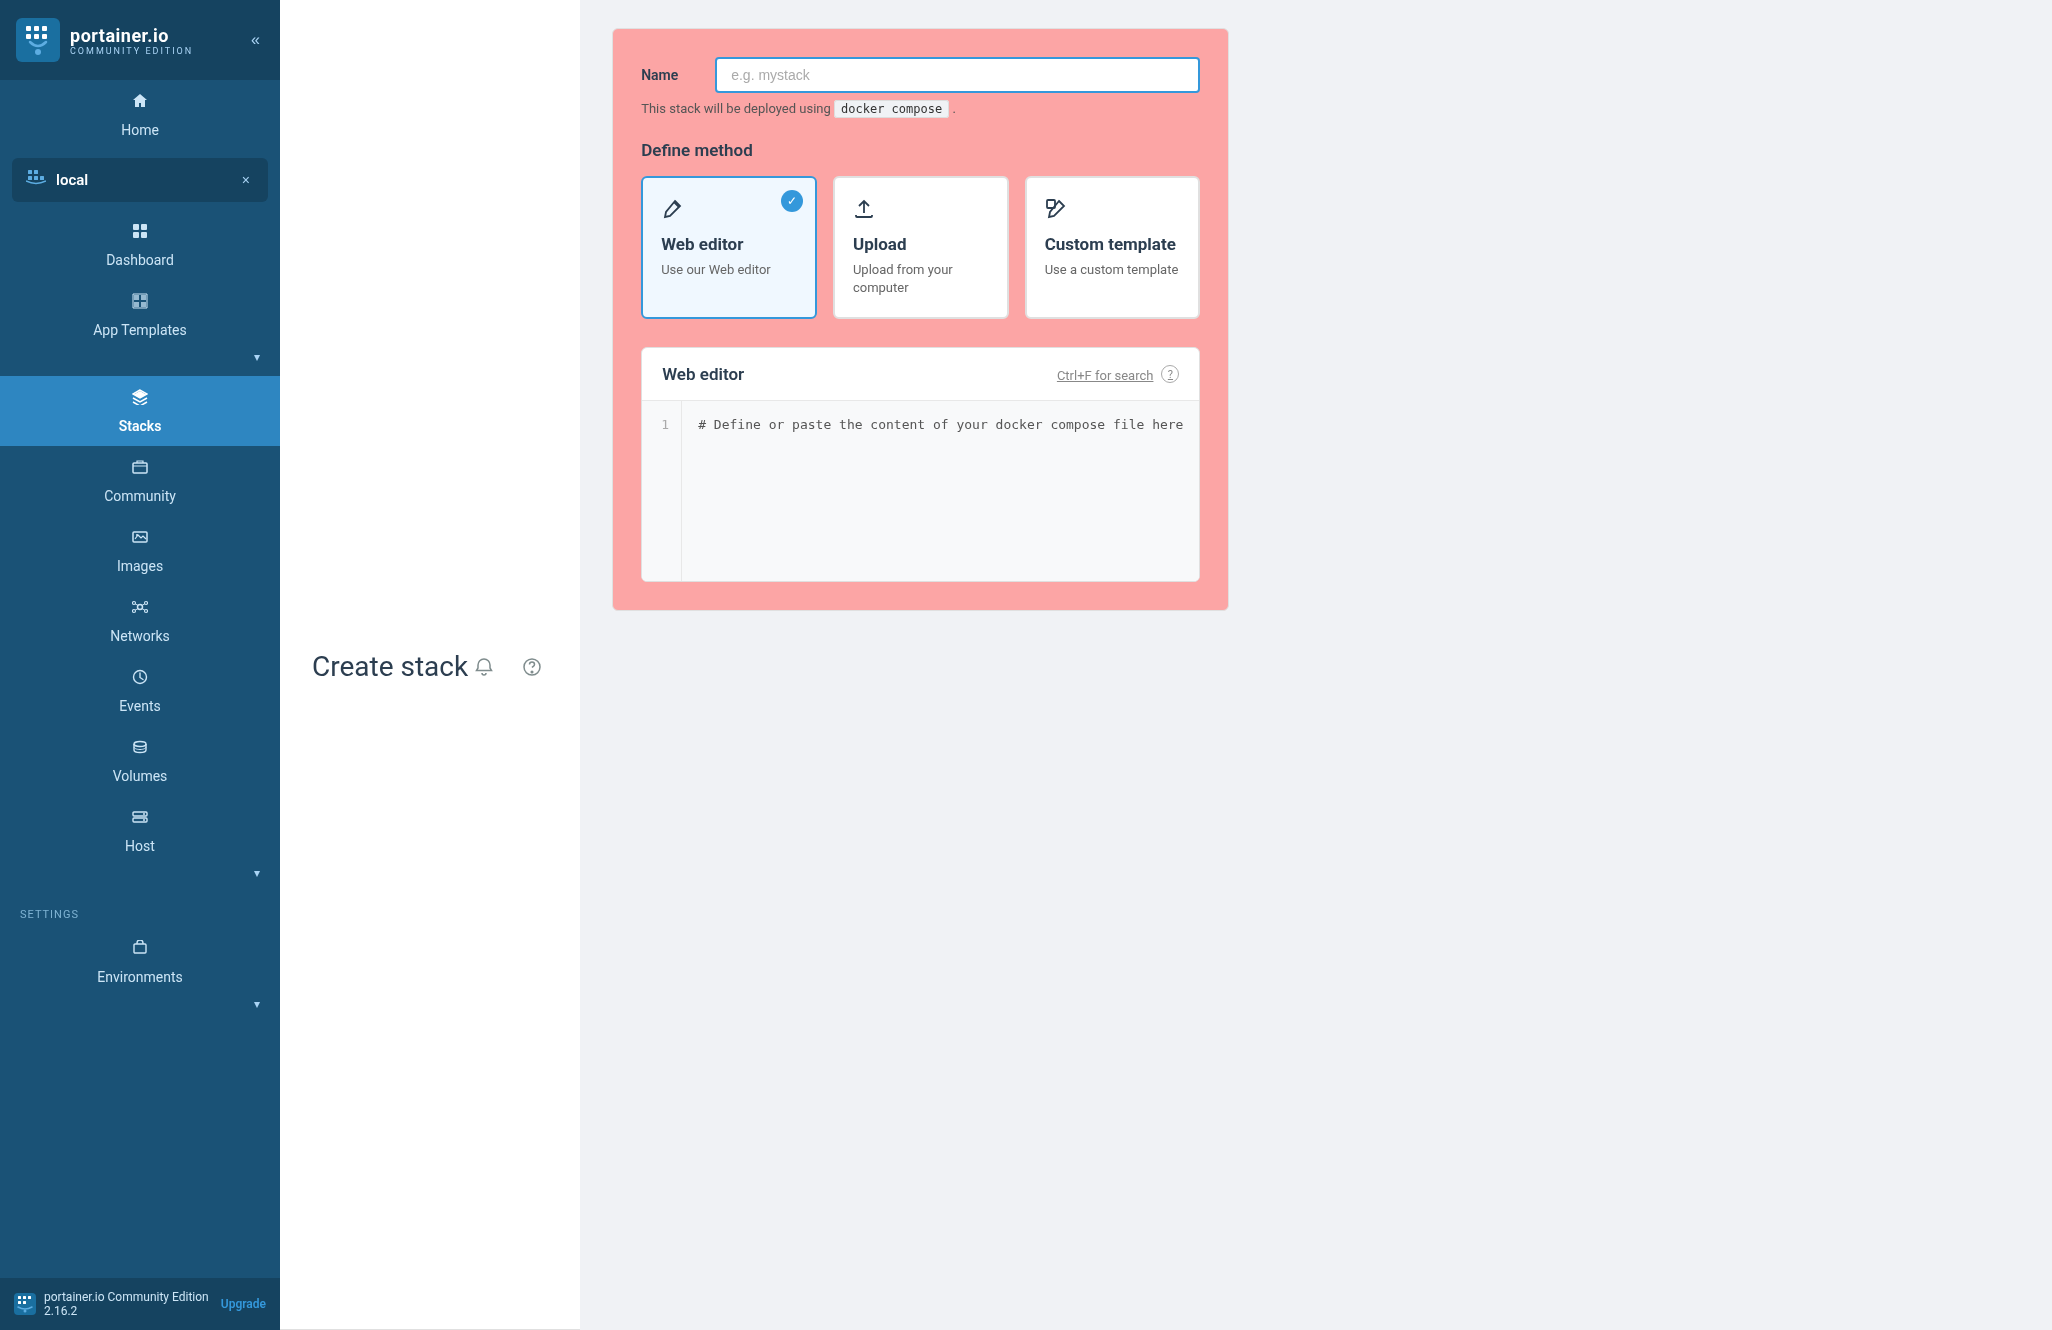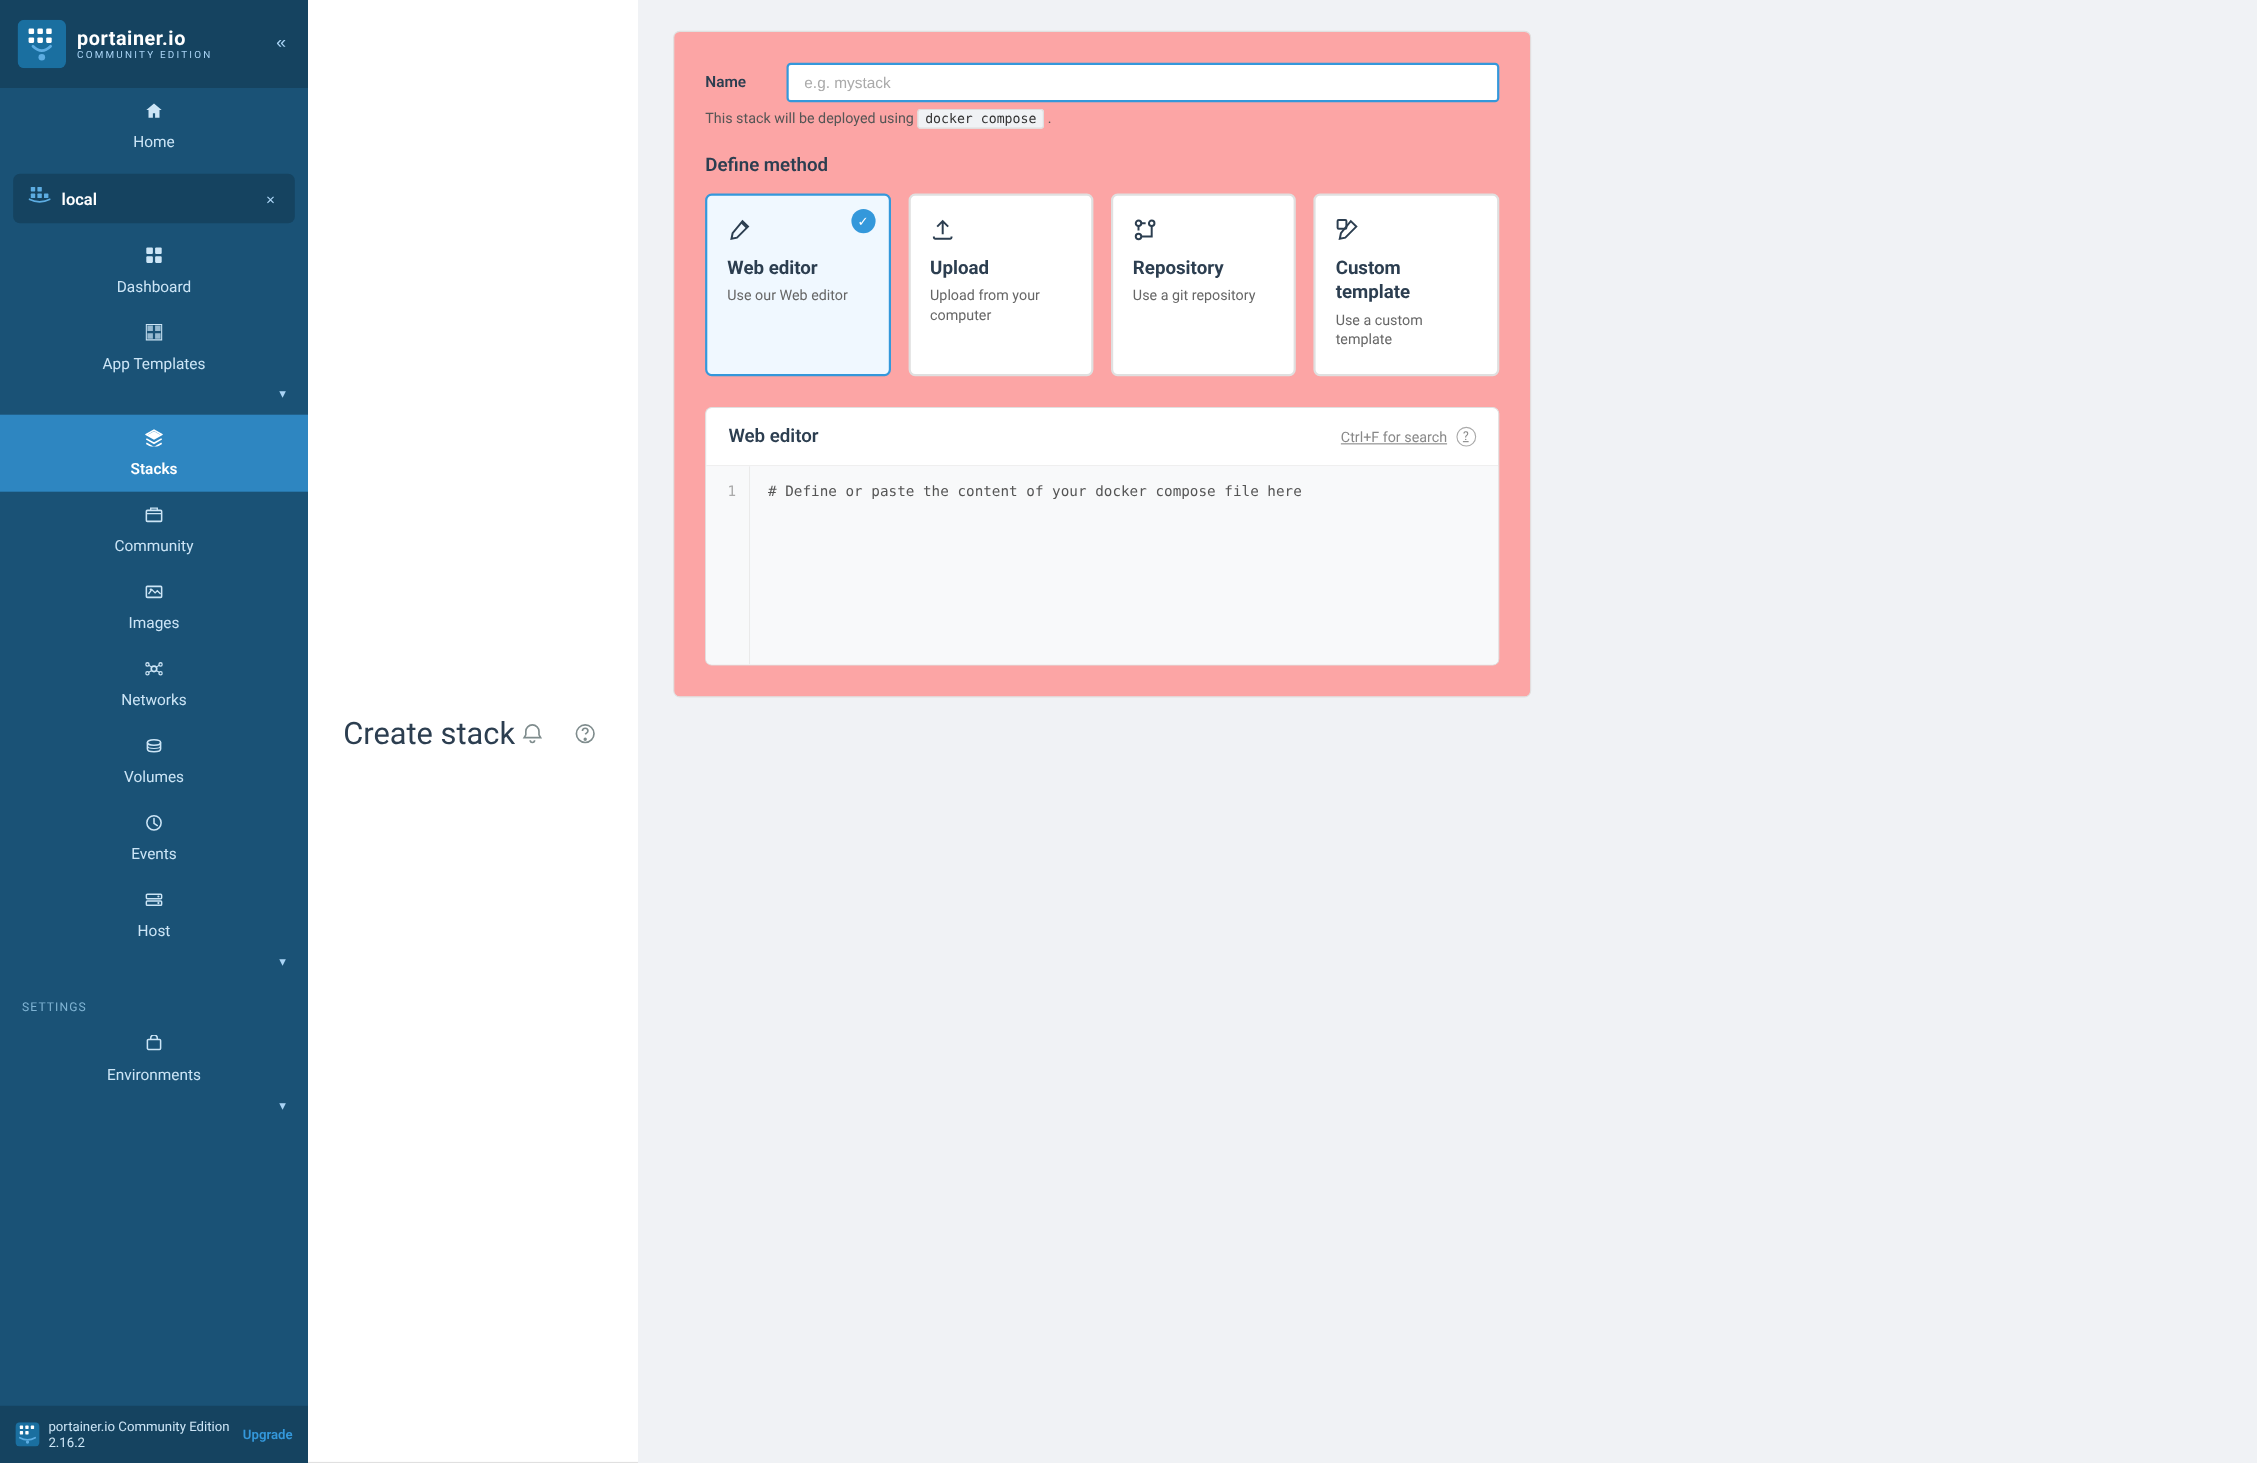--- a/index.html
+++ b/index.html
@@ -457,36 +457,36 @@
             <circle cx="14" cy="12" r="1.5" fill="none" stroke="currentColor" stroke-width="1.2"></circle>
             <path d="M3.2 4.8L6 6.5M12.8 4.8L10 6.5M3.2 11.2L6 9.5M12.8 11.2L10 9.5" stroke="currentColor" stroke-width="1"></path>
           </svg>
       </span>
       <span class="nav-label">Networks</span>
     </div>
 
     <div class="nav-item">
       <span class="nav-icon">
         <svg width="16" height="16" viewBox="0 0 16 16" fill="currentColor">
+            <circle cx="8" cy="8" r="6.5" fill="none" stroke="currentColor" stroke-width="1.4"></circle>
+            <path d="M8 4v4.5l3 2" stroke="currentColor" stroke-width="1.4" fill="none" stroke-linecap="round"></path>
+          </svg>
+      </span>
+      <span class="nav-label">Events</span>
+    </div>
+
+    <div class="nav-item">
+      <span class="nav-icon">
+        <svg width="16" height="16" viewBox="0 0 16 16" fill="currentColor">
             <ellipse cx="8" cy="5" rx="6" ry="2.5" fill="none" stroke="currentColor" stroke-width="1.4"></ellipse>
             <path d="M2 5v6c0 1.4 2.7 2.5 6 2.5s6-1.1 6-2.5V5" stroke="currentColor" stroke-width="1.4" fill="none"></path>
             <path d="M2 8c0 1.4 2.7 2.5 6 2.5s6-1.1 6-2.5" stroke="currentColor" stroke-width="1" fill="none"></path>
           </svg>
       </span>
       <span class="nav-label">Volumes</span>
-    </div>
-
-    <div class="nav-item">
-      <span class="nav-icon">
-        <svg width="16" height="16" viewBox="0 0 16 16" fill="currentColor">
-            <circle cx="8" cy="8" r="6.5" fill="none" stroke="currentColor" stroke-width="1.4"></circle>
-            <path d="M8 4v4.5l3 2" stroke="currentColor" stroke-width="1.4" fill="none" stroke-linecap="round"></path>
-          </svg>
-      </span>
-      <span class="nav-label">Events</span>
     </div>
 
     <div class="nav-item">
       <span class="nav-icon">
         <svg width="16" height="16" viewBox="0 0 16 16" fill="currentColor">
             <rect x="1" y="3" width="14" height="4" rx="1" fill="none" stroke="currentColor" stroke-width="1.4"></rect>
             <rect x="1" y="9" width="14" height="4" rx="1" fill="none" stroke="currentColor" stroke-width="1.4"></rect>
             <circle cx="12" cy="5" r="1" fill="currentColor"></circle>
             <circle cx="12" cy="11" r="1" fill="currentColor"></circle>
           </svg>
@@ -585,32 +585,20 @@
           <div class="method-icon">
             <svg width="22" height="22" viewBox="0 0 22 22" fill="none" stroke="#2c3e50" stroke-width="1.8">
               <path d="M11 3v12M6 8l5-5 5 5"></path>
               <path d="M3 17v1a1 1 0 001 1h14a1 1 0 001-1v-1"></path>
             </svg>
           </div>
           <div class="method-title">Upload</div>
           <div class="method-desc">Upload from your computer</div>
         </div>
 
-        <div class="method-card">
-          <div class="method-icon">
-            <svg width="22" height="22" viewBox="0 0 22 22" fill="none" stroke="#2c3e50" stroke-width="1.8">
-              <circle cx="5" cy="5" r="2.5"></circle>
-              <circle cx="17" cy="5" r="2.5"></circle>
-              <circle cx="5" cy="17" r="2.5"></circle>
-              <path d="M5 7.5v4M7.5 5h4M7.5 17h9.5v-9.5"></path>
-            </svg>
-          </div>
-          <div class="method-title">Repository</div>
-          <div class="method-desc">Use a git repository</div>
-        </div>
 
         <div class="method-card">
           <div class="method-icon">
             <svg width="22" height="22" viewBox="0 0 22 22" fill="none" stroke="#2c3e50" stroke-width="1.8">
               <path d="M14 3l5 5-10 10-5 1 1-5L14 3z"></path>
               <rect x="2" y="2" width="8" height="8" rx="1" fill="none"></rect>
             </svg>
           </div>
           <div class="method-title">Custom template</div>
           <div class="method-desc">Use a custom template</div>

